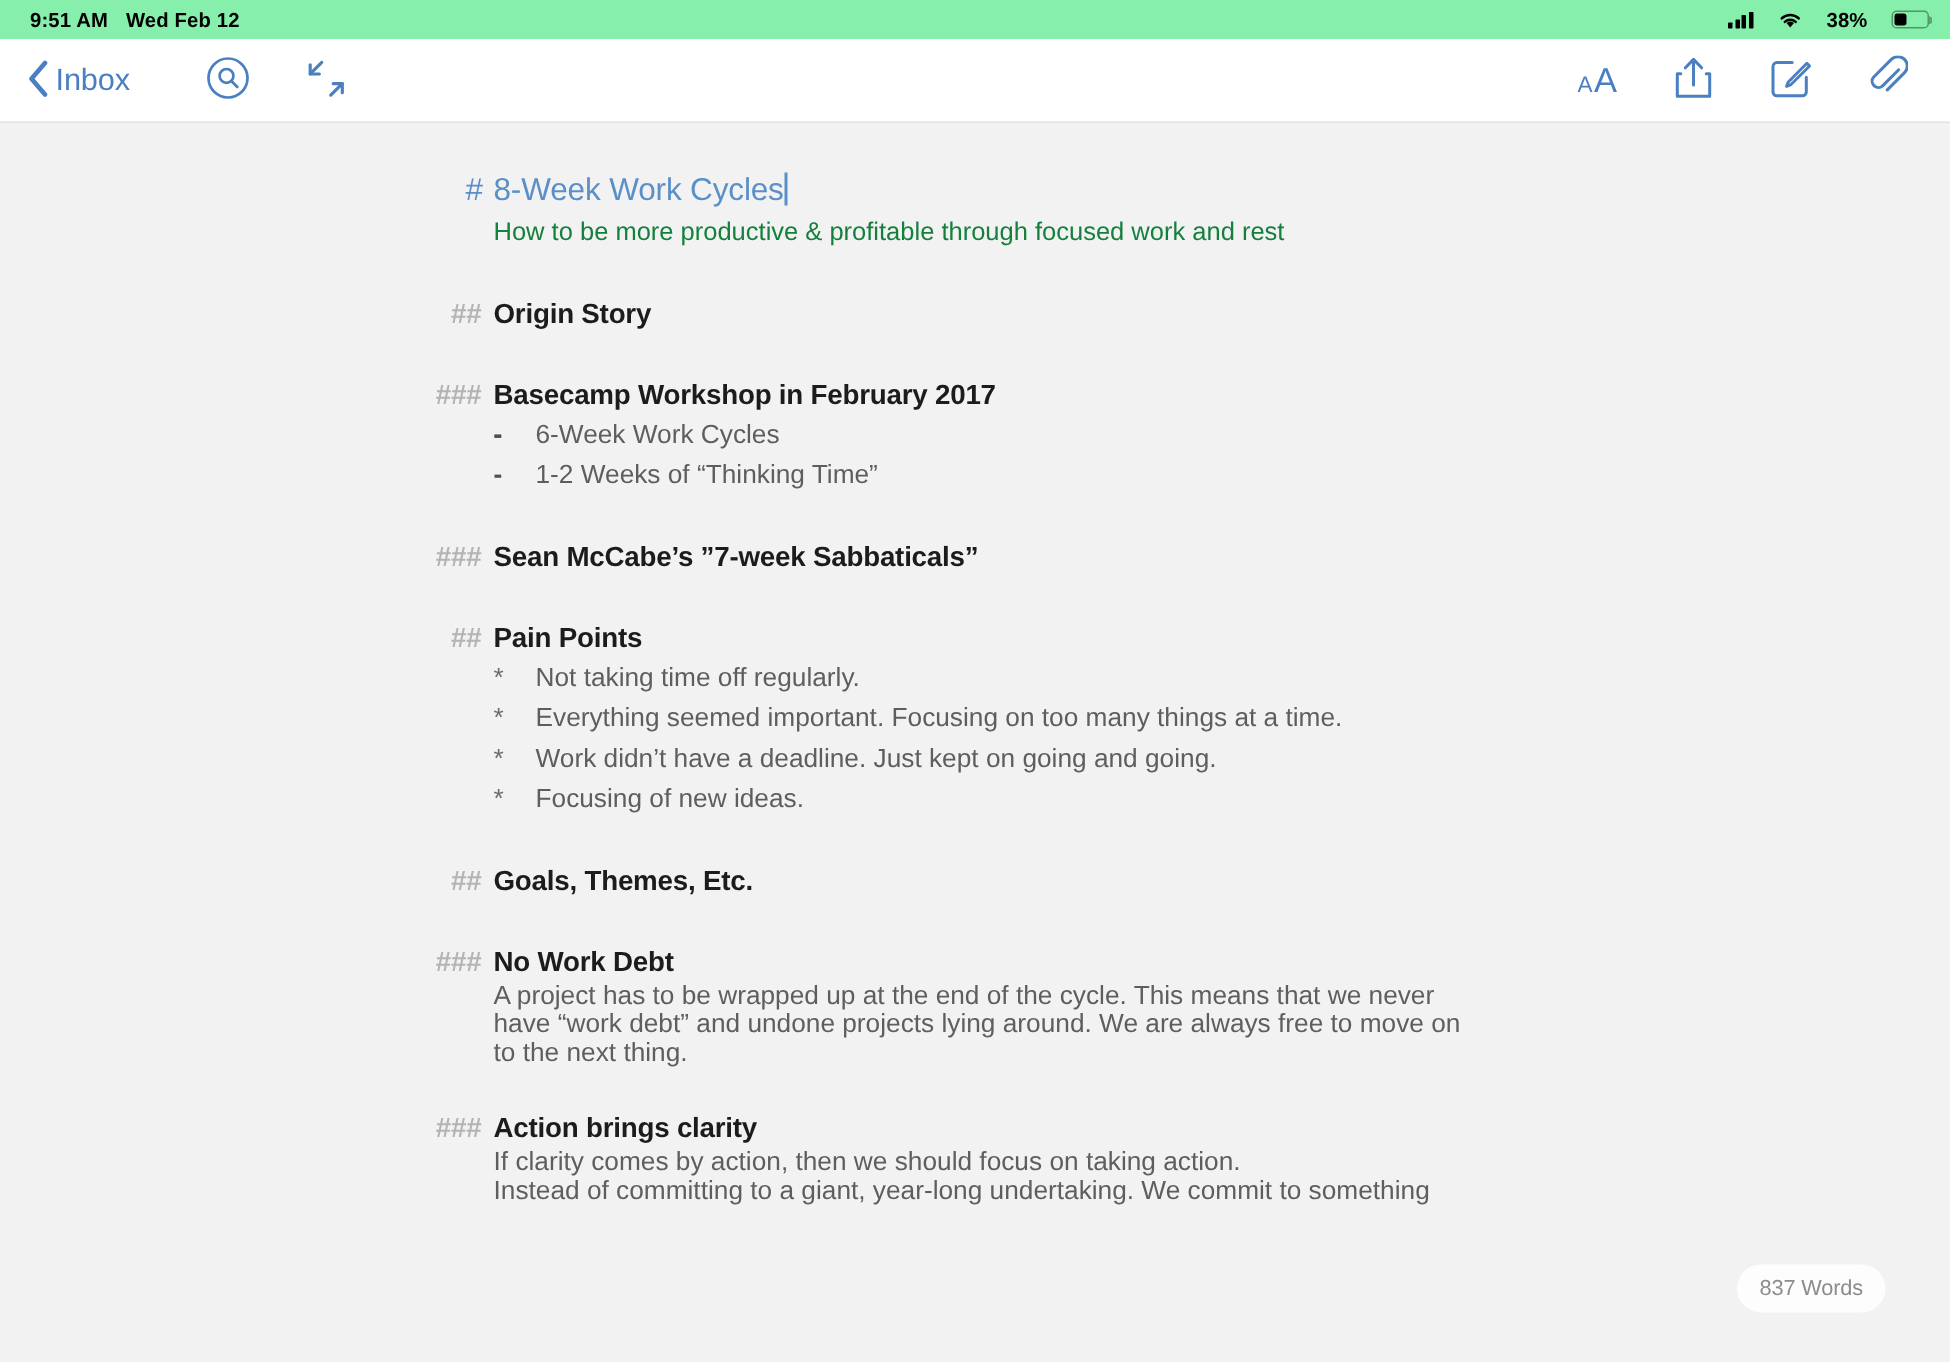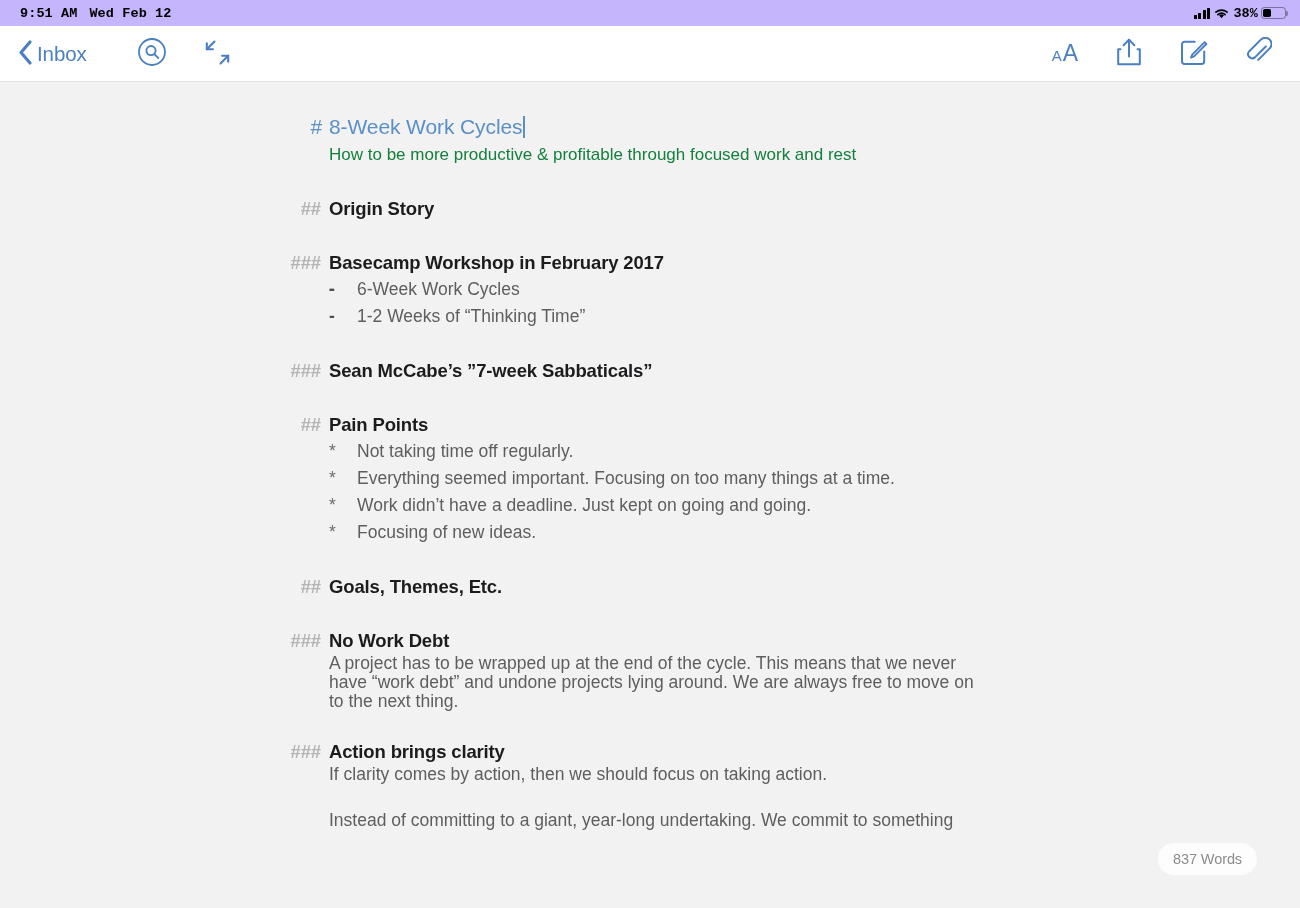--- a/index.html
+++ b/index.html
@@ -9,36 +9,35 @@
     height: 908px;
     overflow: hidden;
     background: #f2f2f2;
     font-family: "Liberation Sans", sans-serif;
     -webkit-font-smoothing: antialiased;
   }
 
   
   #status-bar {
     height: 26px;
-    background: #c4b5fd;
+    background: #86efac;
     display: flex;
     align-items: center;
     padding: 0 14px 0 20px;
     font-size: 13.5px;
     font-weight: 600;
     color: #000;
     letter-spacing: 0.1px;
-    font-family: Liberation Mono, monospace;
   }
   #status-left { display: flex; align-items: center; gap: 12px; }
   #status-right {
     margin-left: auto;
     display: flex;
     align-items: center;
-    gap: 3px;
+    gap: 16px;
   }
 
   .signal-bars { display: flex; align-items: flex-end; gap: 1.5px; height: 11px; }
   .signal-bars i { width: 3px; background: #000; border-radius: 0.5px; display: block; }
   .signal-bars i:nth-child(1) { height: 4px; }
   .signal-bars i:nth-child(2) { height: 6px; }
   .signal-bars i:nth-child(3) { height: 8.5px; }
   .signal-bars i:nth-child(4) { height: 11px; }
 
   .wifi-icon svg { display: block; }
@@ -191,21 +190,21 @@
 
   .first-bullet { margin-top: 0px; }
 
   .para {
     font-size: 17.5px;
     color: #5e5e5e;
     line-height: 19px;
     font-weight: 400;
     max-width: 645px;
   }
-  .para.gap { margin-top: 27px; }
+  .para.gap { }
 
   
   #word-count {
     position: absolute;
     right: 43px;
     bottom: 33px;
     background: rgba(255,255,255,0.86);
     color: #8c8c8e;
     font-size: 14.5px;
     padding: 8px 15px;

